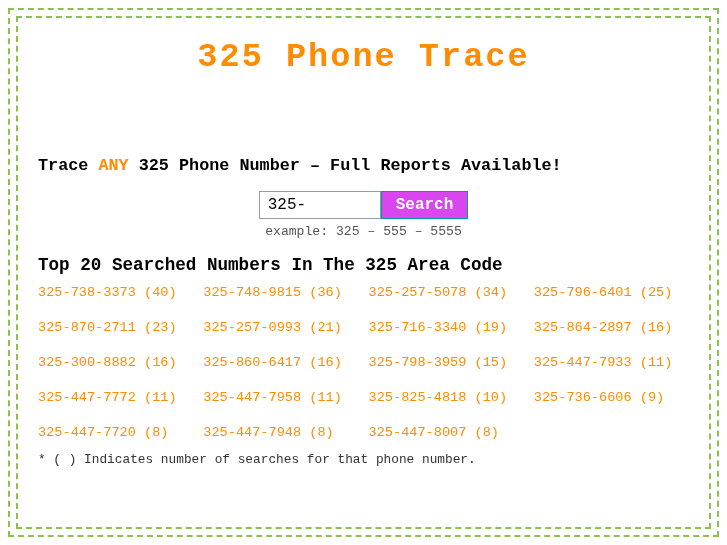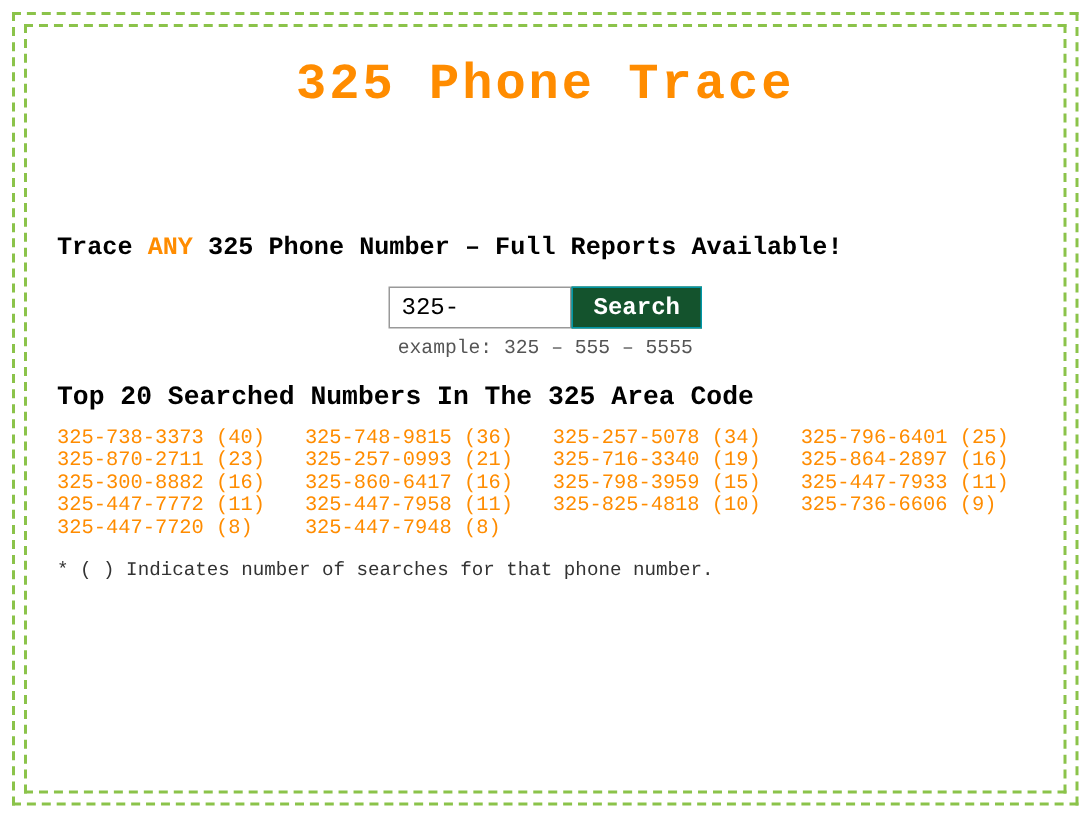--- a/index.html
+++ b/index.html
@@ -71,21 +71,21 @@
     }
     .search-input {
       border: 1px solid #999;
       padding: 4px 8px;
       font-size: 1em;
       width: 122px;
       font-family: 'Courier New', Courier, monospace;
       outline: none;
     }
     .search-button {
-      background: #14532d;
+      background: #d946ef;
       color: #fff;
       border: 1px solid #0097a7;
       padding: 4px 14px;
       font-size: 1em;
       cursor: pointer;
       font-family: 'Courier New', Courier, monospace;
       font-weight: bold;
     }
     .search-example {
       font-size: 0.82em;
@@ -96,21 +96,21 @@
       font-size: 1.1em;
       font-weight: bold;
       color: #000;
       margin-top: 16px;
       margin-bottom: 10px;
       font-family: 'Courier New', Courier, monospace;
     }
     .numbers-grid {
       display: grid;
       grid-template-columns: repeat(4, 1fr);
-      gap: 0 10px;
+      gap: 20px 10px;
       margin-bottom: 12px;
     }
     .number-link {
       color: #ff8c00;
       text-decoration: none;
       font-size: 0.85em;
       font-family: 'Courier New', Courier, monospace;
       display: block;
     }
     .footnote {
@@ -154,17 +154,18 @@
         <a href="#" class="number-link">325-300-8882 (16)</a>
         <a href="#" class="number-link">325-860-6417 (16)</a>
         <a href="#" class="number-link">325-798-3959 (15)</a>
         <a href="#" class="number-link">325-447-7933 (11)</a>
         <a href="#" class="number-link">325-447-7772 (11)</a>
         <a href="#" class="number-link">325-447-7958 (11)</a>
         <a href="#" class="number-link">325-825-4818 (10)</a>
         <a href="#" class="number-link">325-736-6606 (9)</a>
         <a href="#" class="number-link">325-447-7720 (8)</a>
         <a href="#" class="number-link">325-447-7948 (8)</a>
+        <a href="#" class="number-link">325-447-8007 (8)</a>
       </div>
 
     <p class="footnote">* ( ) Indicates number of searches for that phone number.</p>
   </div>
 </div>
 
 </body></html>

